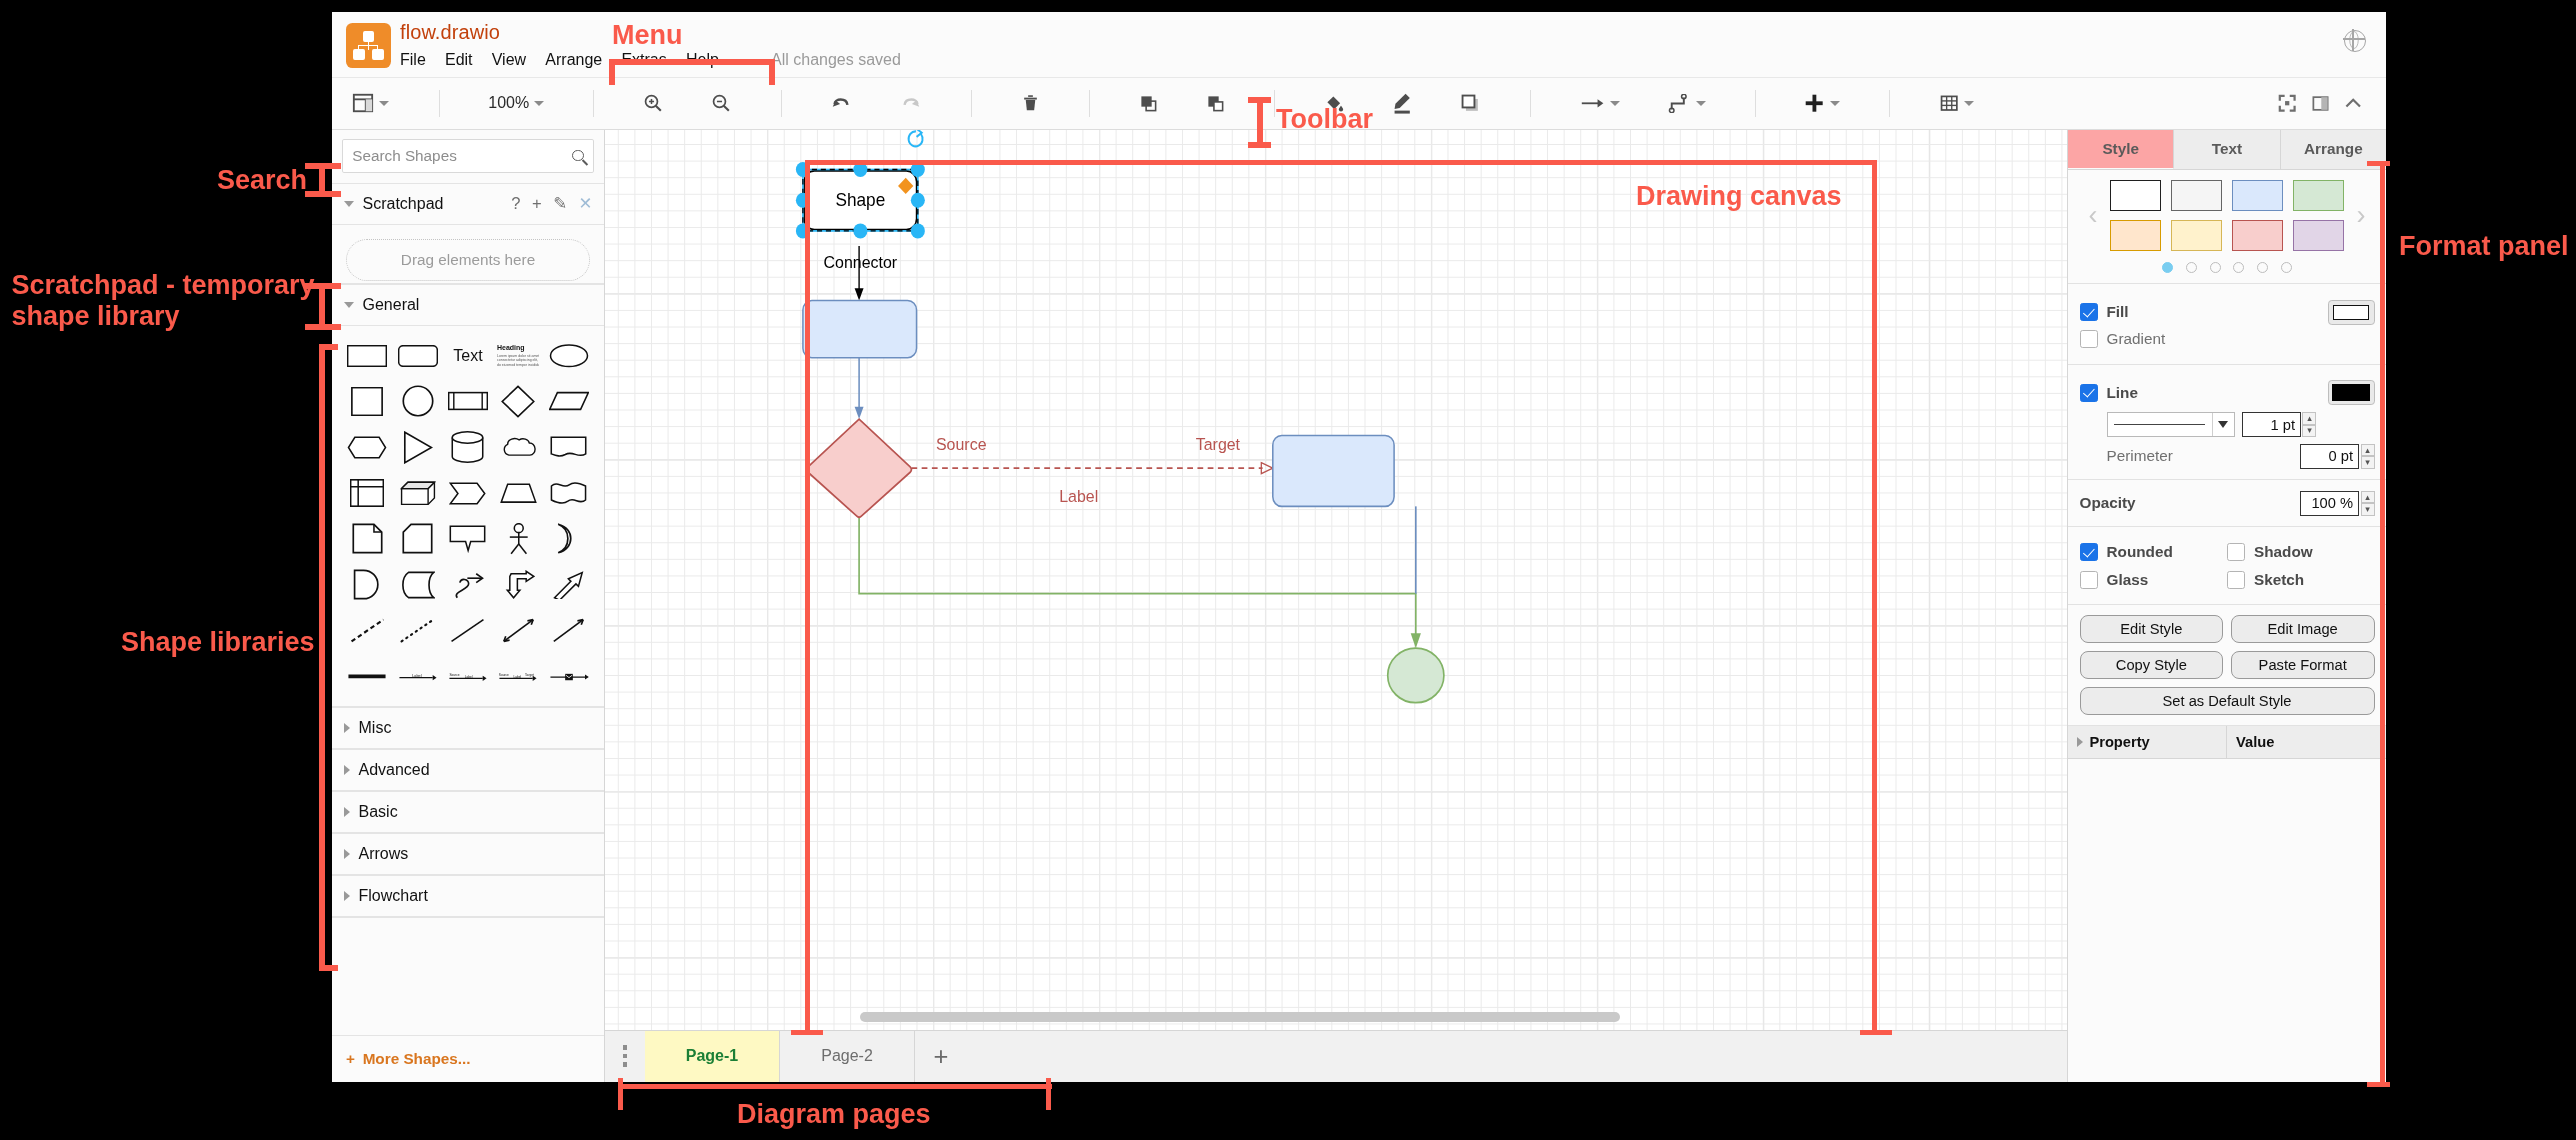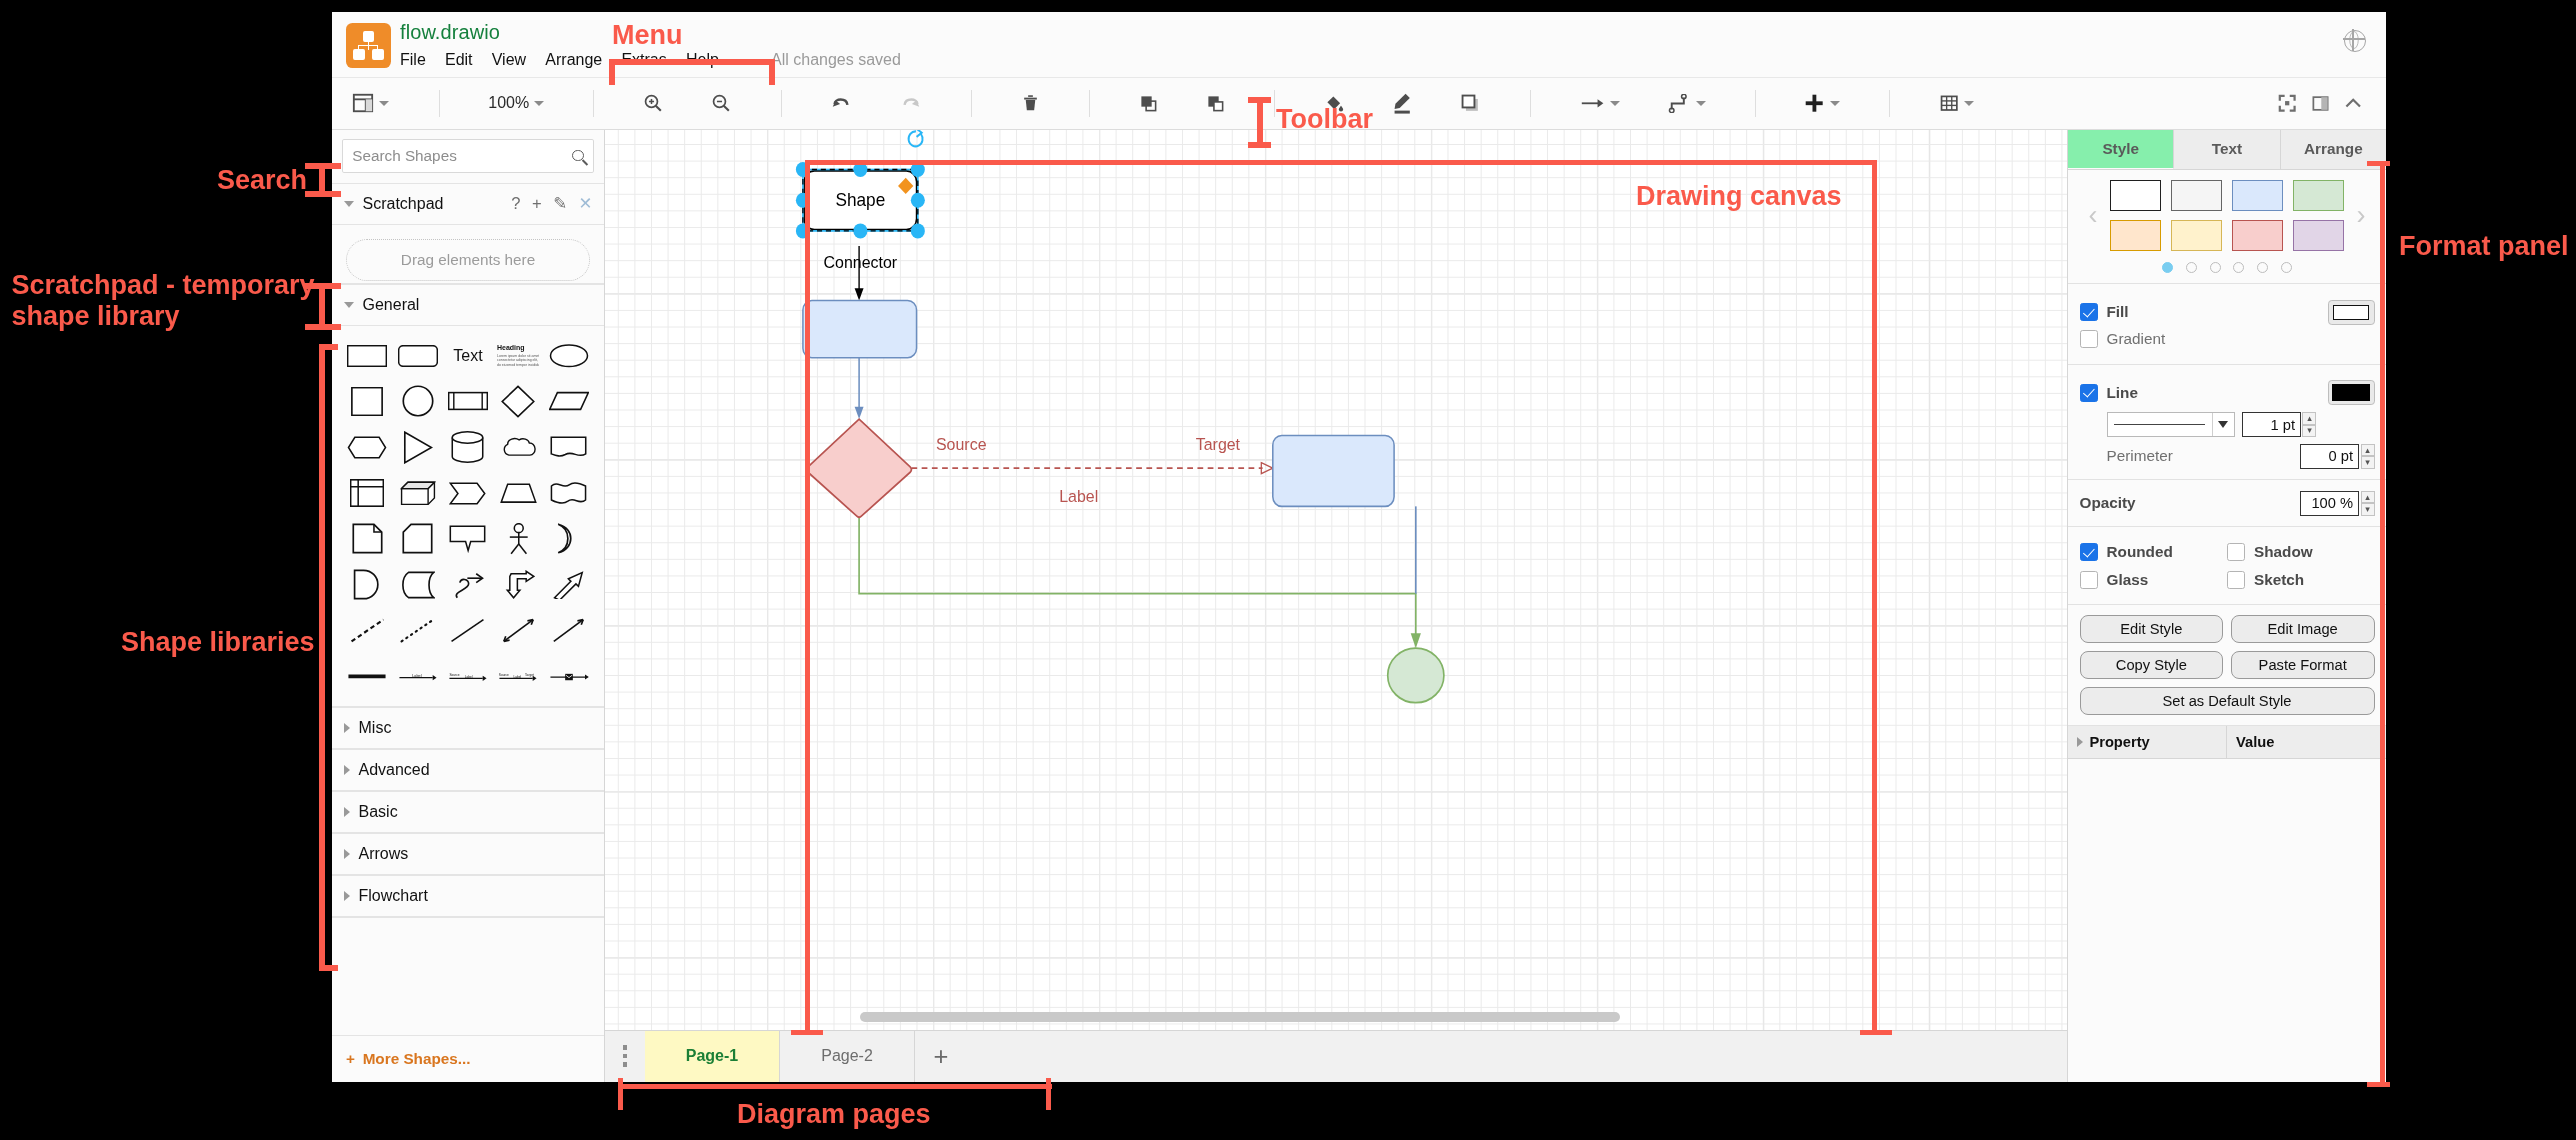--- a/index.html
+++ b/index.html
@@ -53,21 +53,21 @@
   .logo .n2 { width:11.5px; height:11.5px; left:7px; top:25.5px; }
   .logo .n3 { width:11.5px; height:11.5px; left:26px; top:25.5px; }
   .logo .e { position:absolute; background:#fff; }
   .logo .e1 { width:1.3px; height:7.7px; left:22px; top:19px; }
   .logo .e2 { width:20.4px; height:1.3px; left:12px; top:22px; }
   .logo .e3 { width:1.3px; height:5.1px; left:12px; top:22px; }
   .logo .e4 { width:1.3px; height:5.1px; left:31px; top:22px; }
 
   .hdr-right { padding-top: 9px; }
   .filename {
-    font-size: 20px; color: #15803d; letter-spacing: 0.1px;
+    font-size: 20px; color: #c2410c; letter-spacing: 0.1px;
     margin-bottom: 6.4px;
   }
   .menubar { display:flex; align-items:center; gap: 0px; }
   .menu-item {
     font-size: 16px; color:#111; padding: 1.3px 9px 1.3px 0px;
     margin-right: 10.2px; cursor: pointer;
   }
   .saved { font-size: 16px; color:#9a9a9a; margin-left: 33px; }
   .globe {
     position:absolute; right: 20.4px; top: 18px;
@@ -201,21 +201,21 @@
   .fmt {
     width: 319px; background:#fbfbfb; border-left:0.6px solid #d6d6d6;
     flex:none; display:flex; flex-direction:column;
   }
   .fmt-tabs { display:flex; height:40px; border-bottom:0.6px solid #d6d6d6; }
   .fmt-tab {
     flex:1; display:flex; align-items:center; justify-content:center;
     font-size:15.3px; color:#5a5a5a; font-weight:bold;
     background:#ededed; border-right:0.6px solid #d6d6d6; cursor:pointer;
   }
-  .fmt-tab.active { background:#86efac; border-bottom:0.6px solid #fbfbfb; }
+  .fmt-tab.active { background:#fca5a5; border-bottom:0.6px solid #fbfbfb; }
   .fmt-tab:last-child { border-right:none; }
   .sec { border-bottom:0.6px solid #e2e2e2; padding: 10.2px 11.5px; }
   .swatches { display:flex; align-items:center; }
   .arrw { font-size:27px; color:#c9c9c9; width:27px; text-align:center; cursor:pointer; line-height:1; }
   .sw-grid { flex:1; display:grid; grid-template-columns:repeat(4,1fr); gap:9px 10.2px; padding: 0 3.8px; }
   .sw { height:31px; border:1.3px solid #333; cursor:pointer; }
   .pager { display:flex; justify-content:center; gap:12.8px; margin-top:11.5px; }
   .pdot { width:11px; height:11px; border-radius:50%; border:1.3px solid #bdbdbd; cursor:pointer; }
   .pdot.on { background:#79cdf0; border-color:#79cdf0; }
 

